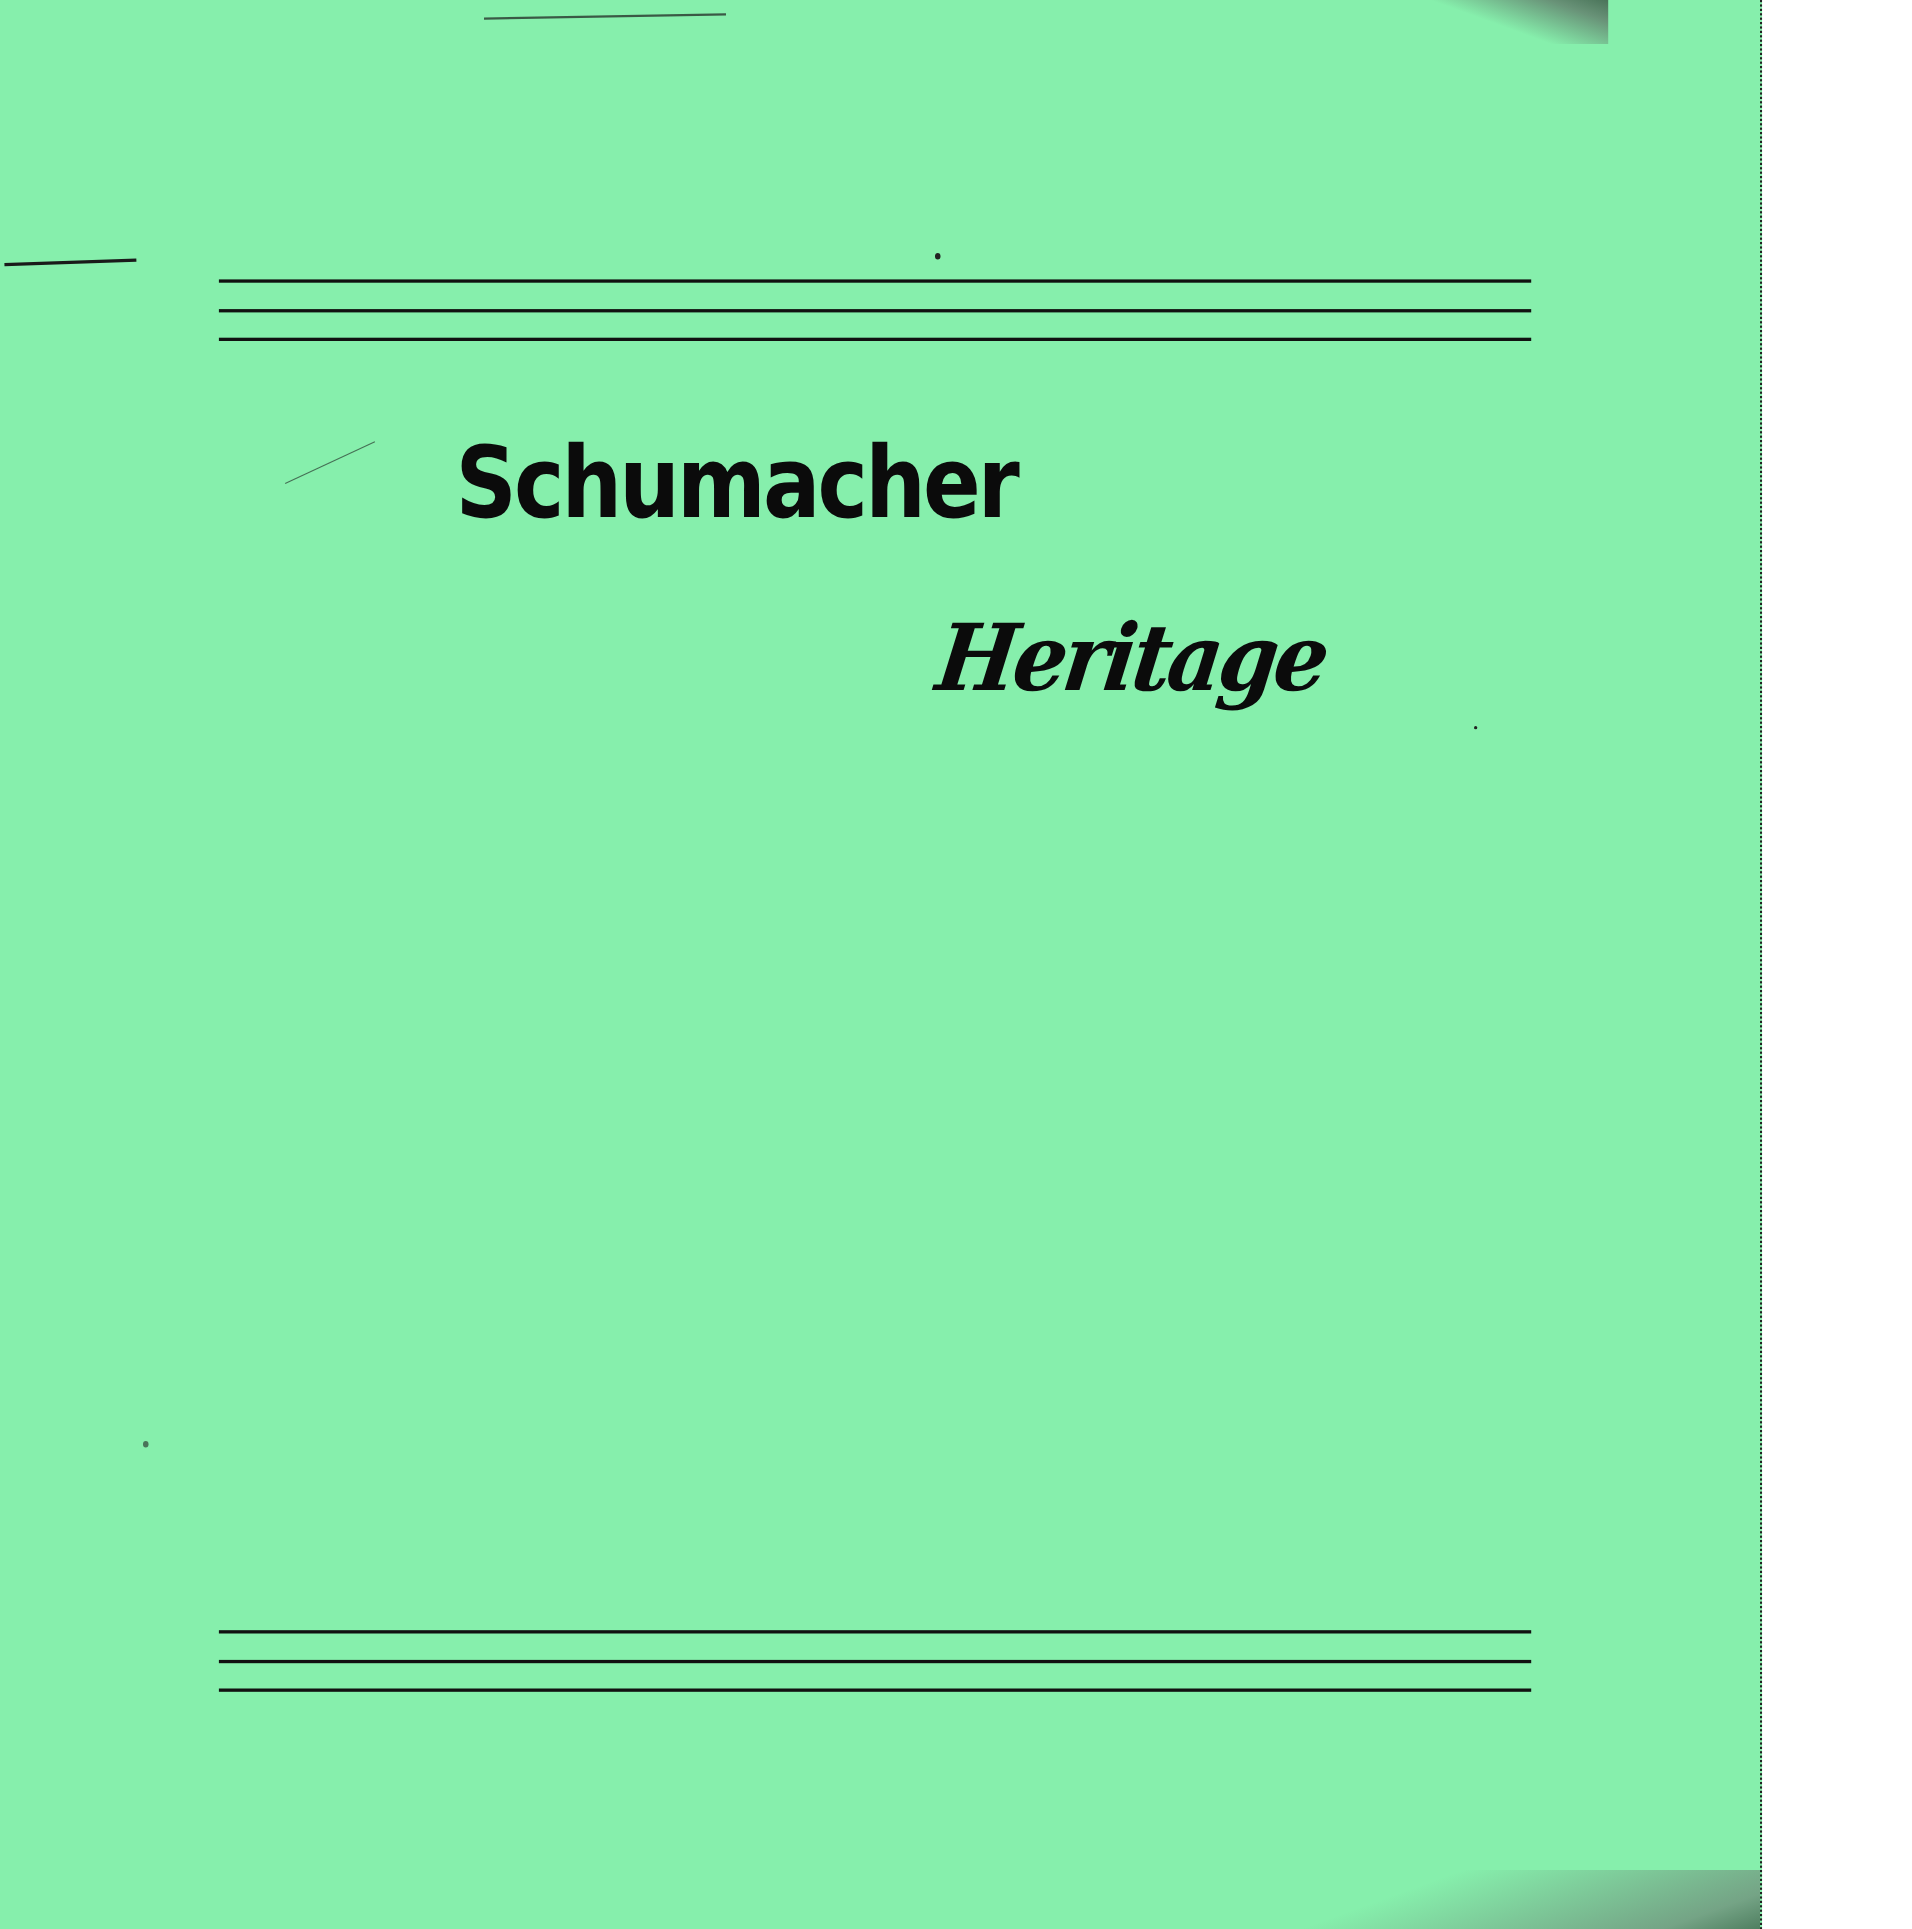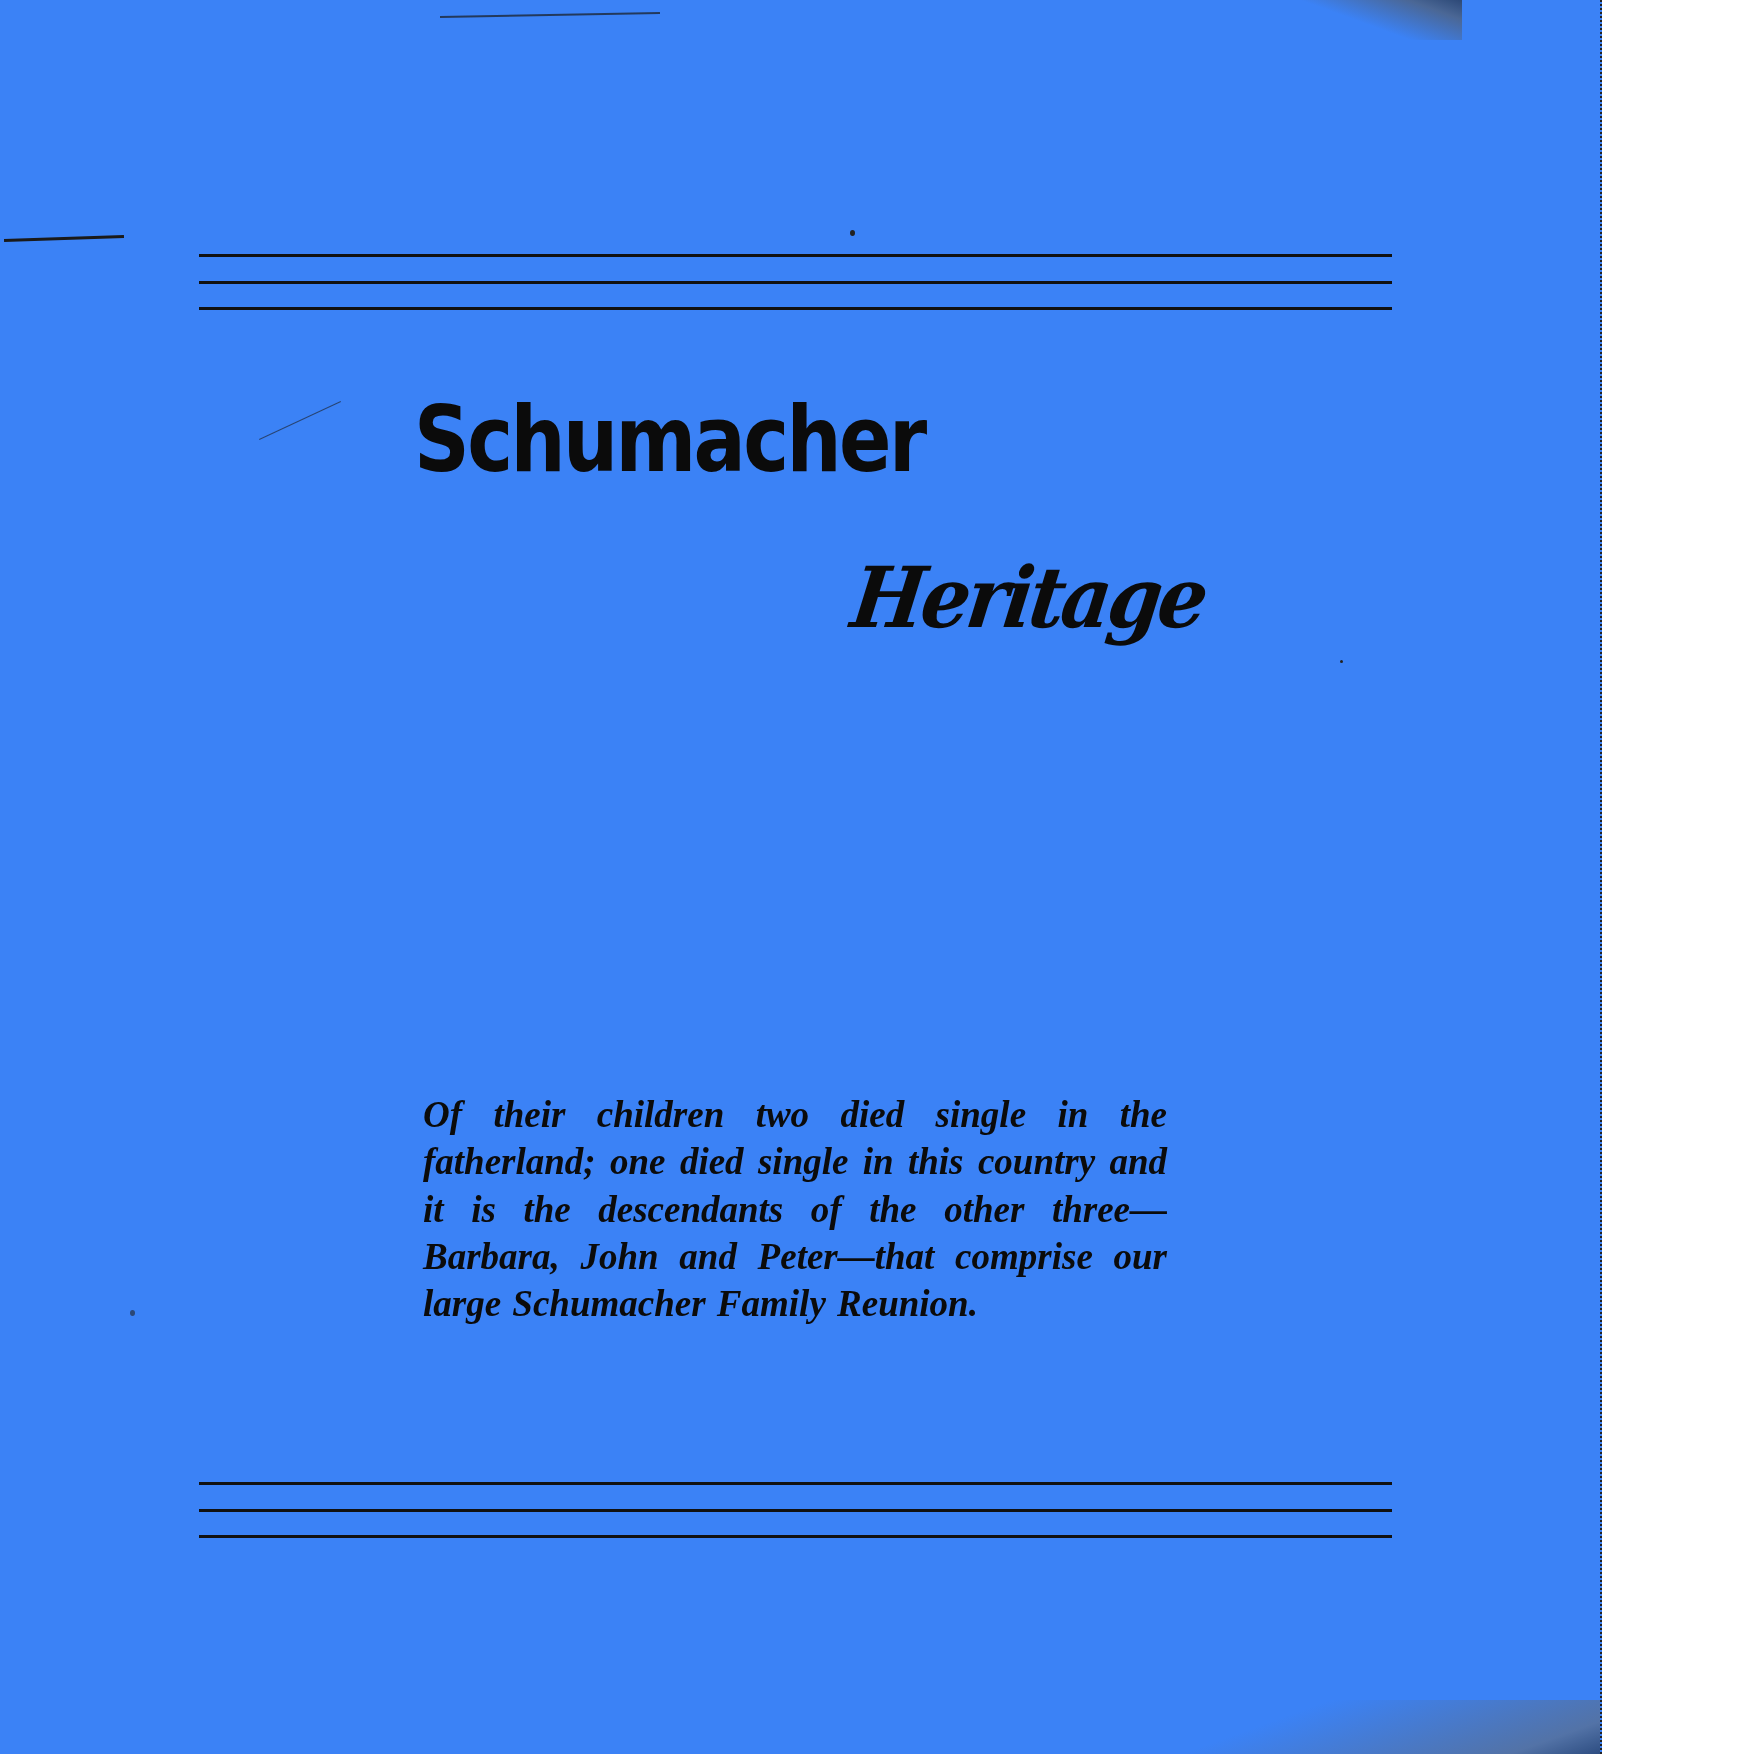--- a/index.html
+++ b/index.html
@@ -15,21 +15,21 @@
       font-family: "DejaVu Serif", serif;
       color: #0b0b0b;
     }
     
     .sheet {
       position: absolute;
       left: 0;
       top: 0;
       width: 1600px;
       height: 1754px;
-      background: #3b82f6;
+      background: #86efac;
       border-right: 2px dotted #222;
     }
     .outside {
       position: absolute;
       left: 1602px;
       top: 0;
       width: 136px;
       height: 1754px;
       background: #ffffff;
     }
@@ -137,21 +137,20 @@
 
   <div class="rule-group" style="top:252px;height:60px;">
     <div class="rule" style="top:2px;"></div>
     <div class="rule" style="top:29px;"></div>
     <div class="rule" style="top:55px;"></div>
   </div>
 
   <div class="title">Schumacher</div>
   <div class="subtitle">Heritage</div>
 
-  <p class="body-text para-2">Of their children two died single in the fatherland; one died single in this country and it is the descendants of the other three—Barbara, John and Peter—that comprise our large Schumacher Family Reunion.</p>
 
   <div class="rule-group" style="top:1480px;height:60px;">
     <div class="rule" style="top:2px;"></div>
     <div class="rule" style="top:29px;"></div>
     <div class="rule" style="top:55px;"></div>
   </div>
 </div>
 
 <div class="outside"></div>
 

